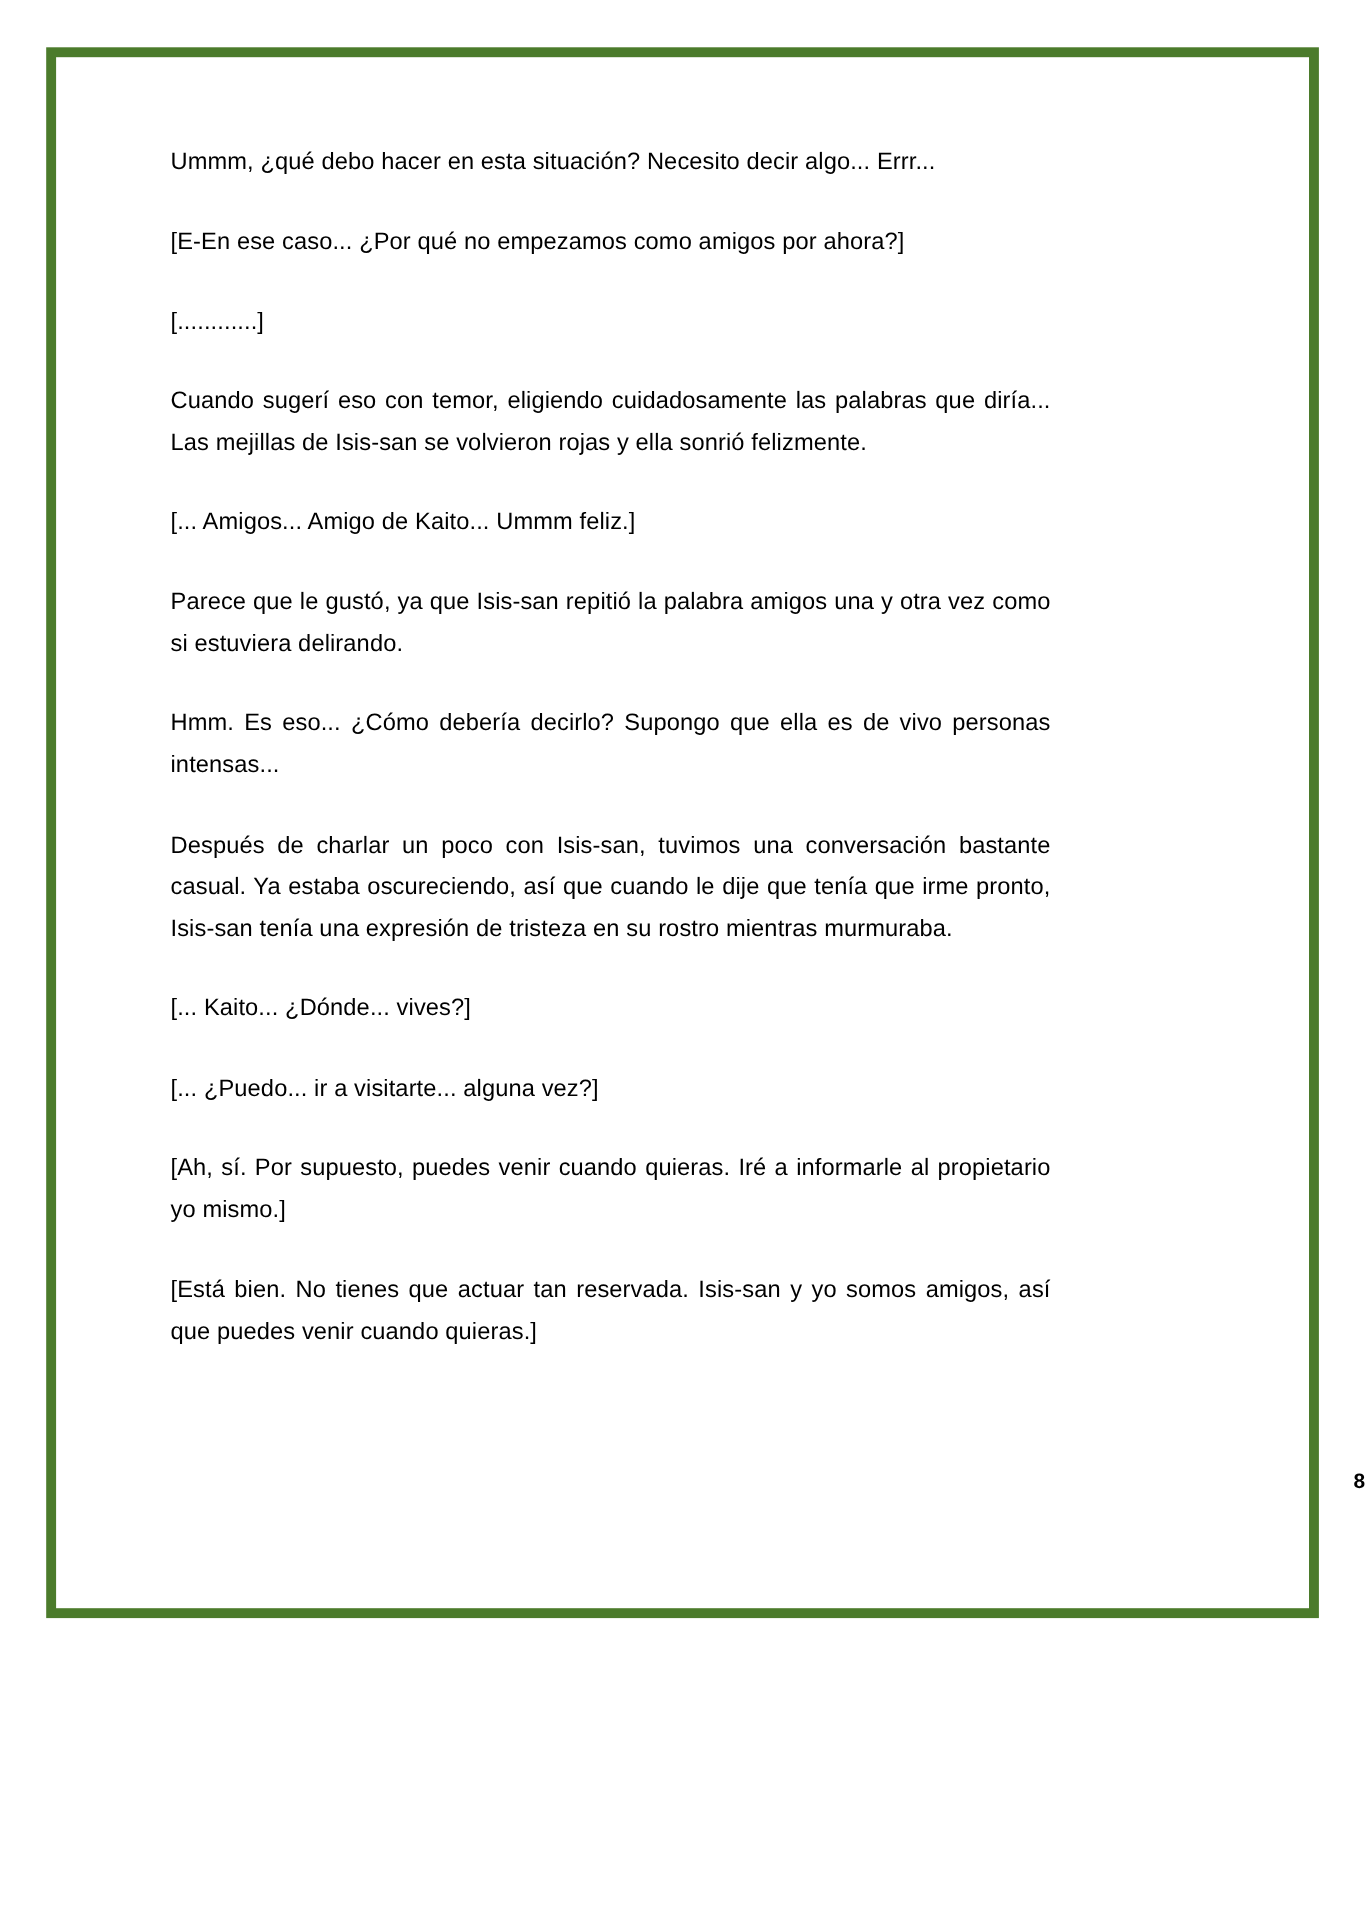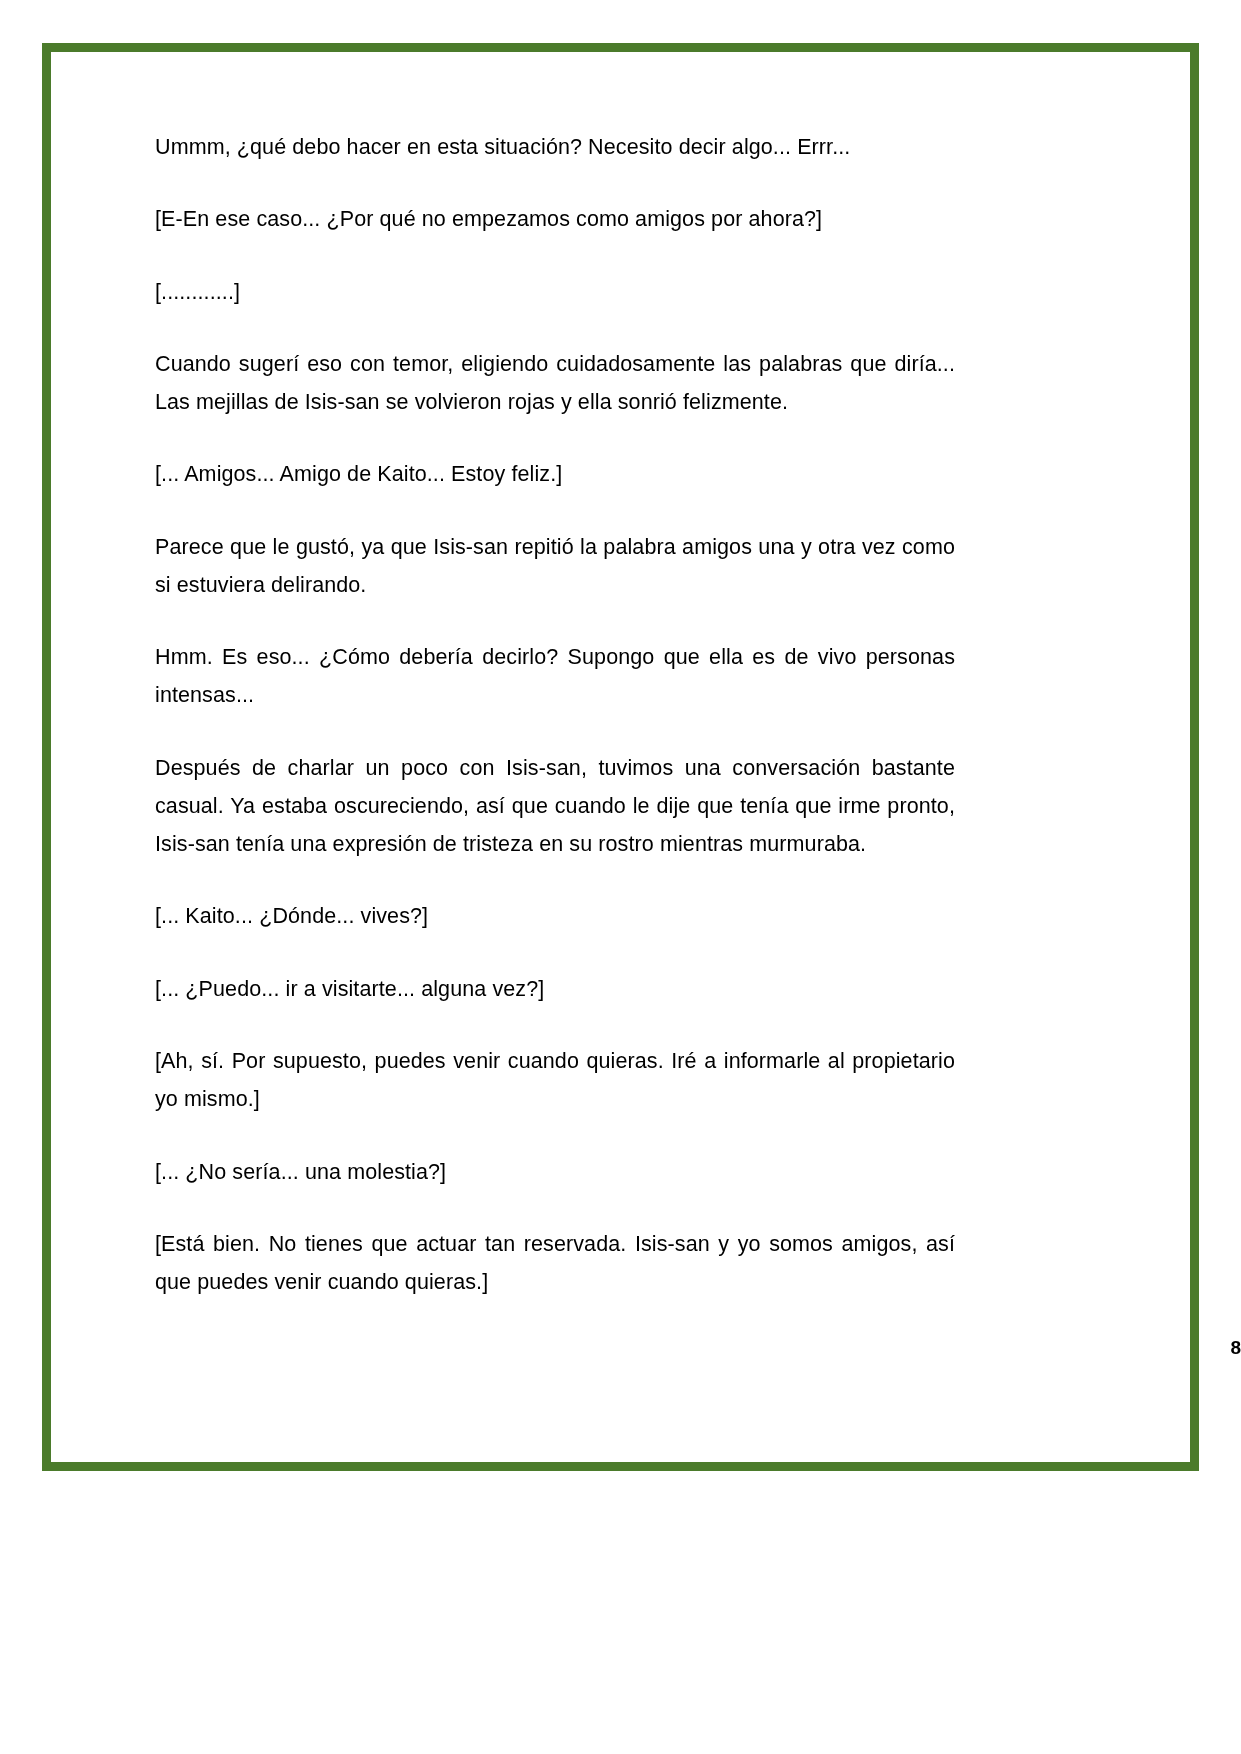--- a/index.html
+++ b/index.html
@@ -86,25 +86,24 @@
 
   <div class="page-frame" style="border-color: rgb(75, 123, 43);"></div>
   <div class="page-frame-inner"></div>
 
   <div class="content" style="color: rgb(0, 0, 0);">
 
   <p class="para nojust">Ummm, ¿qué debo hacer en esta situación? Necesito decir algo... Errr...</p>
       <p class="para nojust">[E-En ese caso... ¿Por qué no empezamos como amigos por ahora?]</p>
       <p class="para nojust">[............]</p>
       <p class="para">Cuando sugerí eso con temor, eligiendo cuidadosamente las palabras que diría... Las mejillas de Isis-san se volvieron rojas y ella sonrió felizmente.</p>
-      <p class="para nojust">[... Amigos... Amigo de Kaito... Estoy feliz.]</p>
+      <p class="para nojust">[... Amigos... Amigo de Kaito... Ummm feliz.]</p>
       <p class="para">Parece que le gustó, ya que Isis-san repitió la palabra amigos una y otra vez como si estuviera delirando.</p>
       <p class="para">Hmm. Es eso... ¿Cómo debería decirlo? Supongo que ella es de vivo personas intensas...</p>
       <p class="para">Después de charlar un poco con Isis-san, tuvimos una conversación bastante casual. Ya estaba oscureciendo, así que cuando le dije que tenía que irme pronto, Isis-san tenía una expresión de tristeza en su rostro mientras murmuraba.</p>
       <p class="para nojust">[... Kaito... ¿Dónde... vives?]</p>
       <p class="para nojust">[... ¿Puedo... ir a visitarte... alguna vez?]</p>
       <p class="para">[Ah, sí. Por supuesto, puedes venir cuando quieras. Iré a informarle al propietario yo mismo.]</p>
-      <p class="para nojust">[... ¿No sería... una molestia?]</p>
       <p class="para last">[Está bien. No tienes que actuar tan reservada. Isis-san y yo somos amigos, así que puedes venir cuando quieras.]</p>
     </div>
 
   <div class="page-number">8</div>
 </div>
 
 </body></html>

